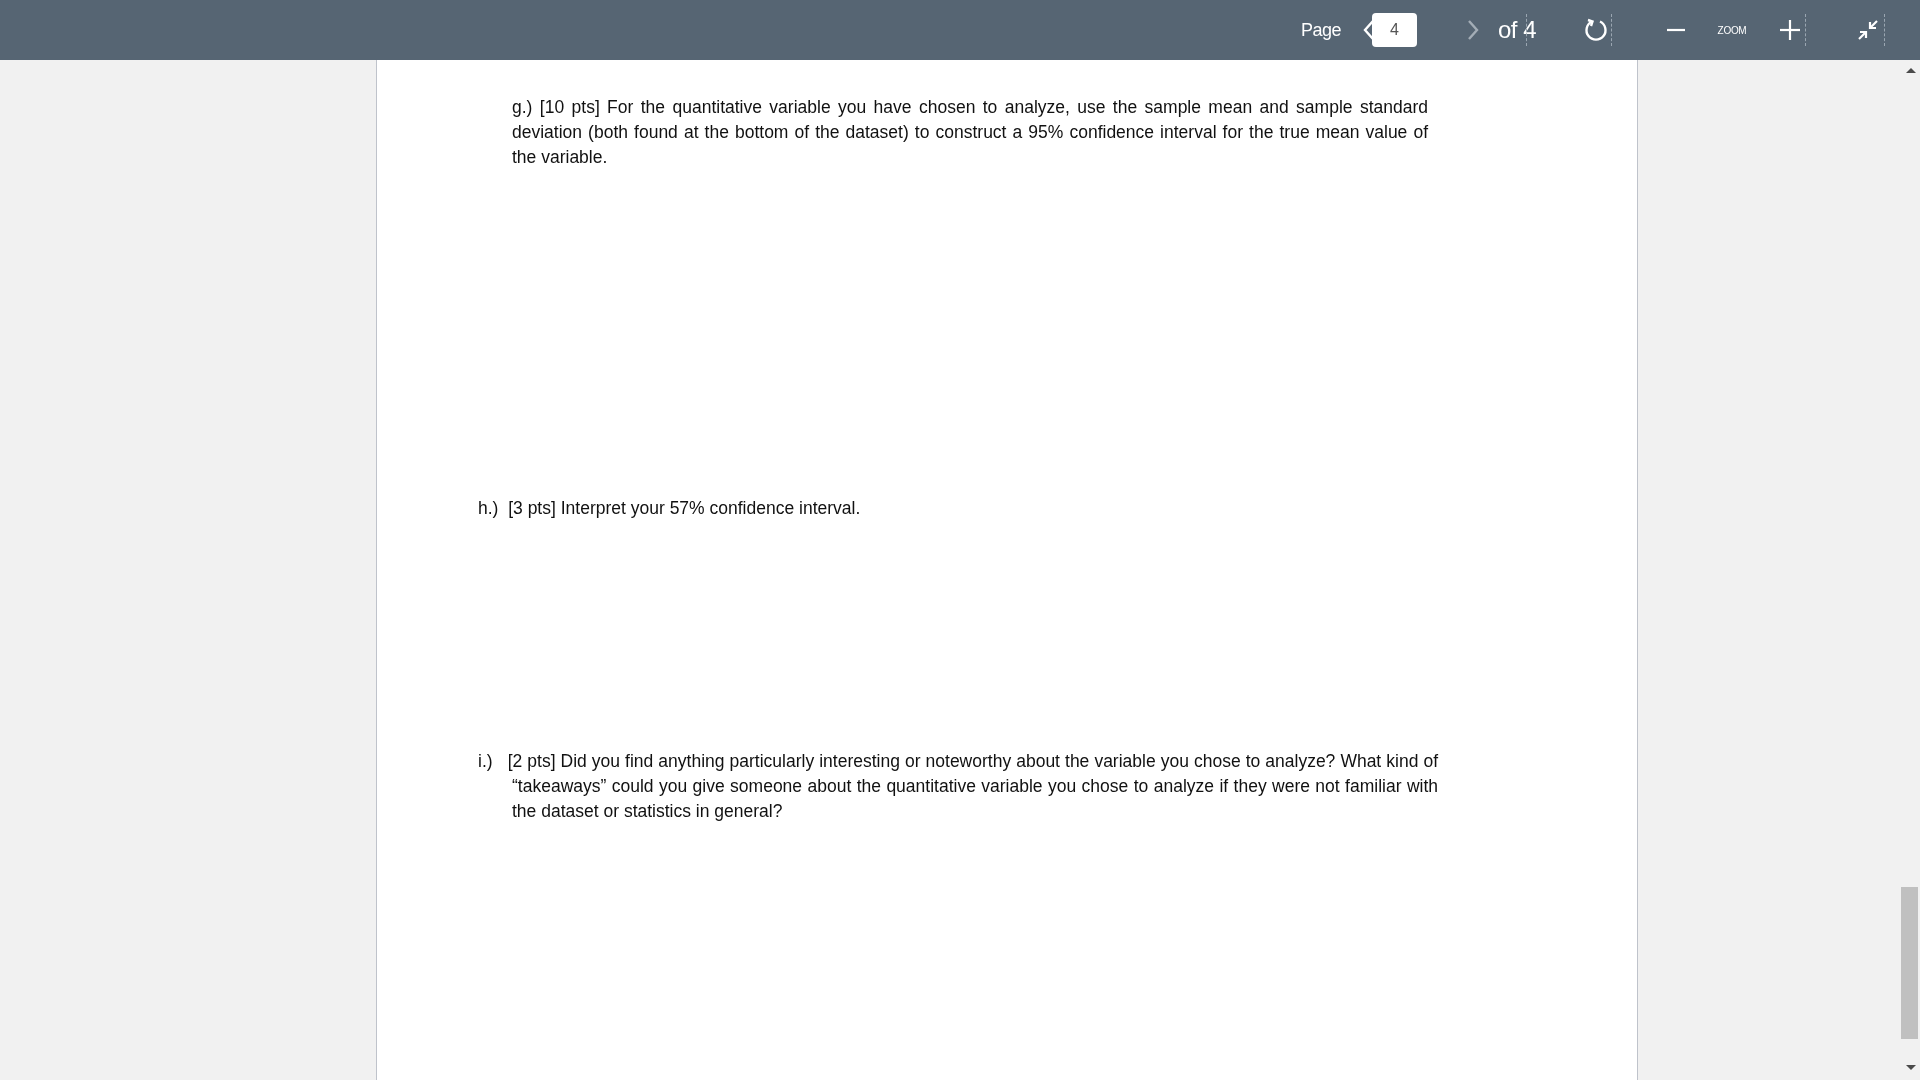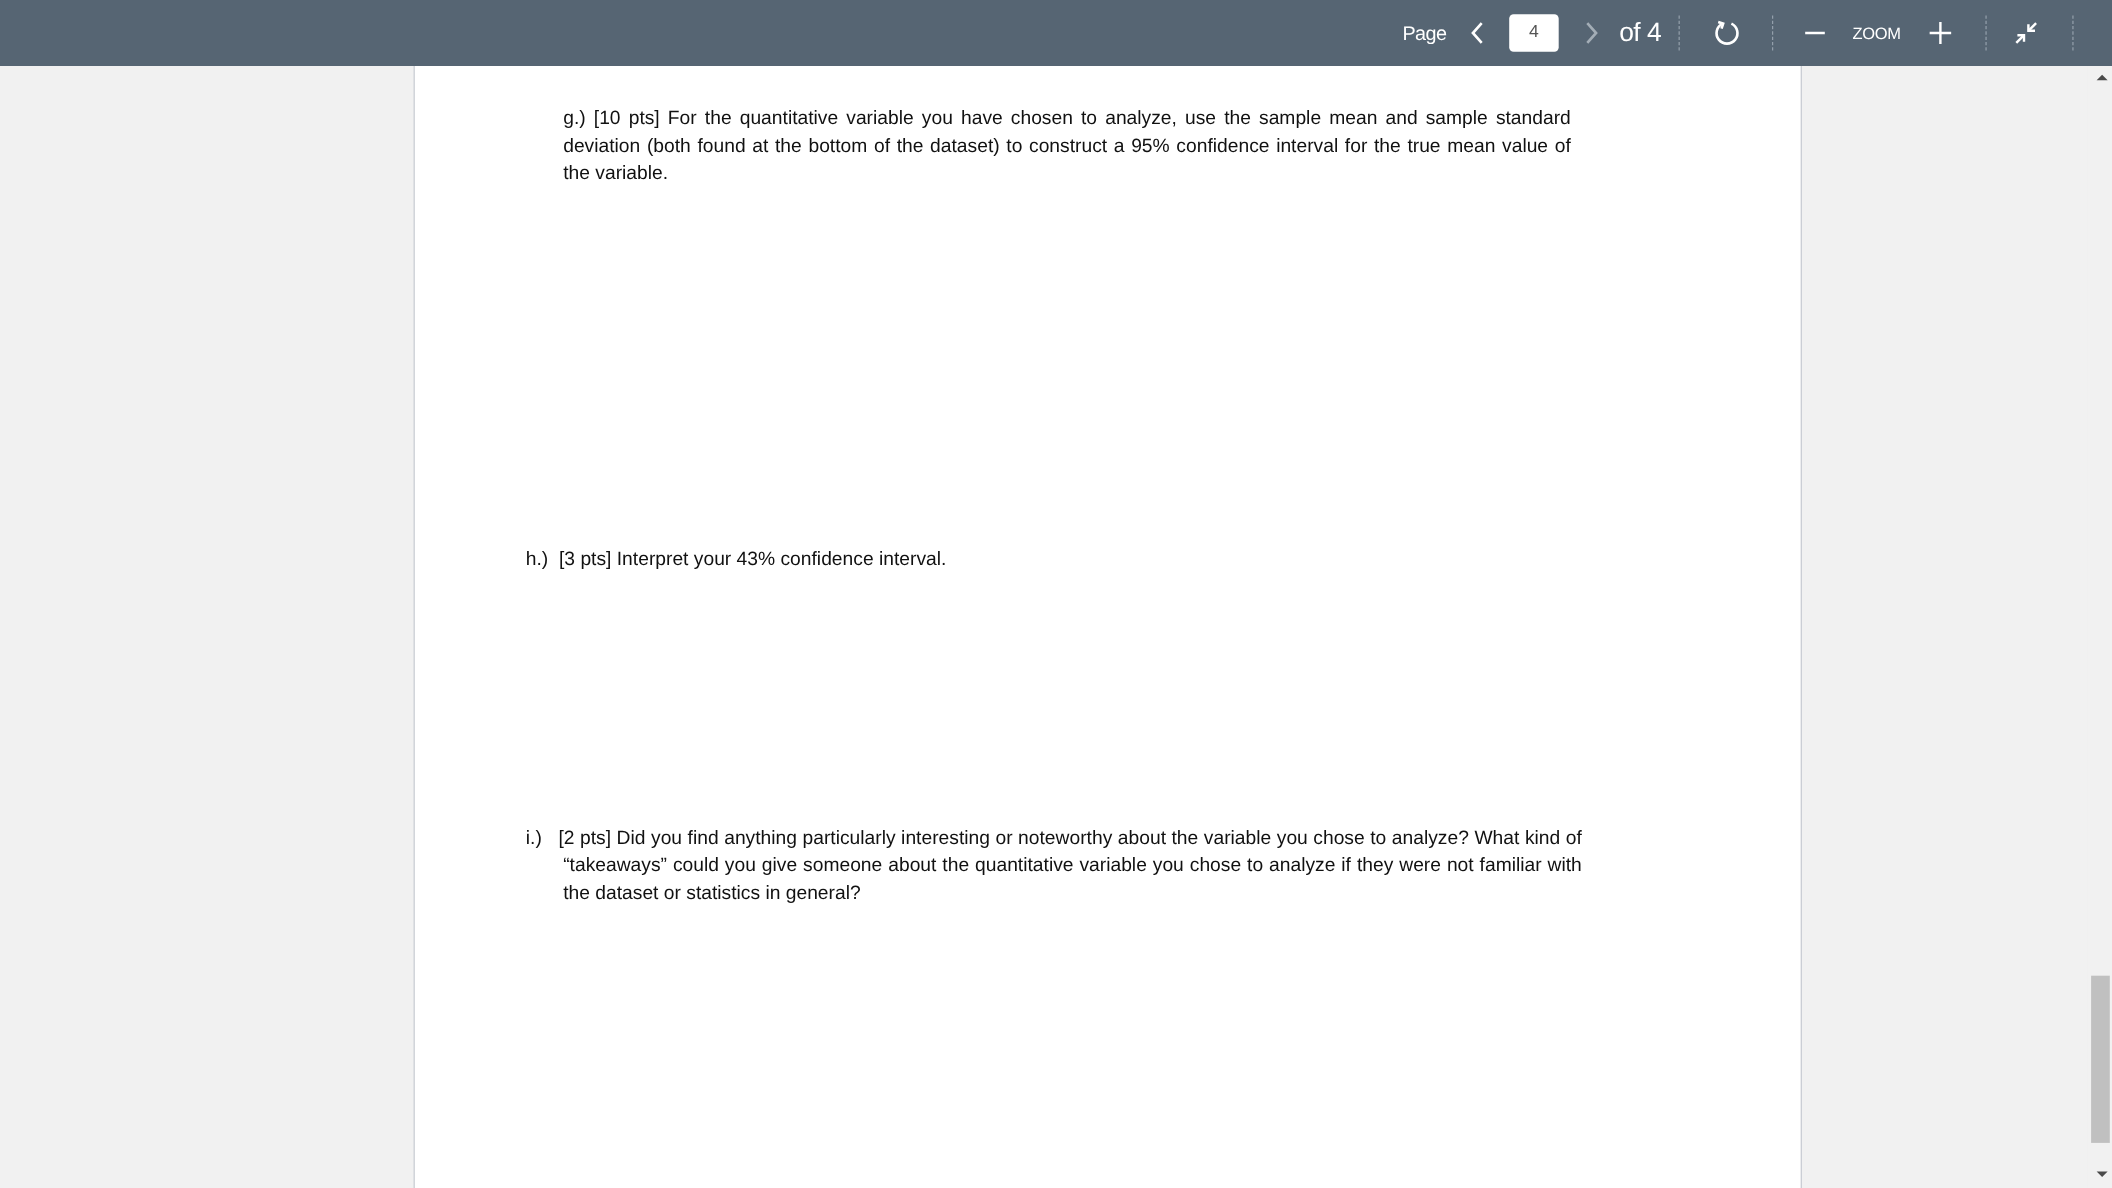--- a/index.html
+++ b/index.html
@@ -1,27 +1,27 @@
 <!DOCTYPE html>
 <html><head>
   <meta charset="utf-8">
   <style>
     * { box-sizing: border-box; margin: 0; padding: 0; }
     html, body { width: 1920px; height: 1080px; overflow: hidden; background: #f1f1f1; font-family: "Liberation Sans", sans-serif; }
     .toolbar { position: absolute; left: 0; top: 0; width: 1920px; height: 60px; background: #566573; color: #fff; }
-    .tb-item { position: absolute; top: 0; height: 60px; display: flex; align-items: center; justify-content: center; color: #fff; }
+    .tb-item { position: absolute; top: 0; height: 60px; display: flex; align-items: center; justify-content: center; color: #fff; margin-left: 26px; }
     .page-label { left: 1270px; width: 50px; font-size: 18px; letter-spacing: -0.5px; }
     .prev-btn { left: 1328px; width: 30px; }
     .page-input { position: absolute; left: 1372px; top: 13px; width: 45px; height: 34px; background: #fff; border-radius: 4px; border: none; color: #555; font-size: 16px; text-align: center; font-family: "Liberation Sans", sans-serif; }
     .next-btn { left: 1432px; width: 30px; }
     .of-label { left: 1470px; width: 42px; font-size: 24px; letter-spacing: -0.5px; }
     .sep { position: absolute; top: 14px; width: 0; height: 32px; border-left: 1px dashed #9aa6b1; }
     .rotate-btn { left: 1550px; width: 40px; }
     .zoomout-btn { left: 1630px; width: 40px; }
-    .zoom-label { left: 1678px; width: 56px; font-size: 15px; letter-spacing: -0.3px; }
+    .zoom-label { left: 1678px; width: 56px; font-size: 10px; letter-spacing: -0.3px; }
     .zoomin-btn { left: 1744px; width: 40px; }
     .collapse-btn { left: 1822px; width: 40px; }
 
     .viewer { position: absolute; left: 0; top: 60px; width: 1920px; height: 1020px; background: #f1f1f1; }
     .page { position: absolute; left: 376px; top: 0; width: 1262px; height: 1020px; background: #fff; border-left: 1px solid #bfc3cb; border-right: 1px solid #bfc3cb; }
     .q { position: absolute; font-family: "Liberation Sans", sans-serif; font-size: 17.5px; color: #111; line-height: 25px; }
     .q .body { position: absolute; text-align: justify; }
     .q-g { left: 101px; top: 35px; width: 960px; height: 80px; }
     .q-g .body { left: 0; top: 0; width: 950px; text-indent: 0; }
     .q-h { left: 101px; top: 436px; width: 700px; height: 30px; }
@@ -87,21 +87,21 @@
   <div class="page">
     <div class="q q-g">
       <div class="body hang">
         <span>g.)</span>
         <span>[10 pts] For the quantitative variable you have chosen to analyze, use the sample mean and sample standard deviation (both found at the bottom of the dataset) to construct a 95% confidence interval for the true mean value of the variable.</span>
       </div>
     </div>
     <div class="q q-h">
       <div class="body hang" style="width:700px;">
         <span>h.)</span>&nbsp;
-        <span>[3 pts] Interpret your 43% confidence interval.</span>
+        <span>[3 pts] Interpret your 57% confidence interval.</span>
       </div>
     </div>
     <div class="q q-i">
       <div class="body hang" style="width:960px;">
         <span>i.)</span>&nbsp;&nbsp;
         <span>[2 pts] Did you find anything particularly interesting or noteworthy about the variable you chose to analyze? What kind of “takeaways” could you give someone about the quantitative variable you chose to analyze if they were not familiar with the dataset or statistics in general?</span>
       </div>
     </div>
   </div>
 </div>

